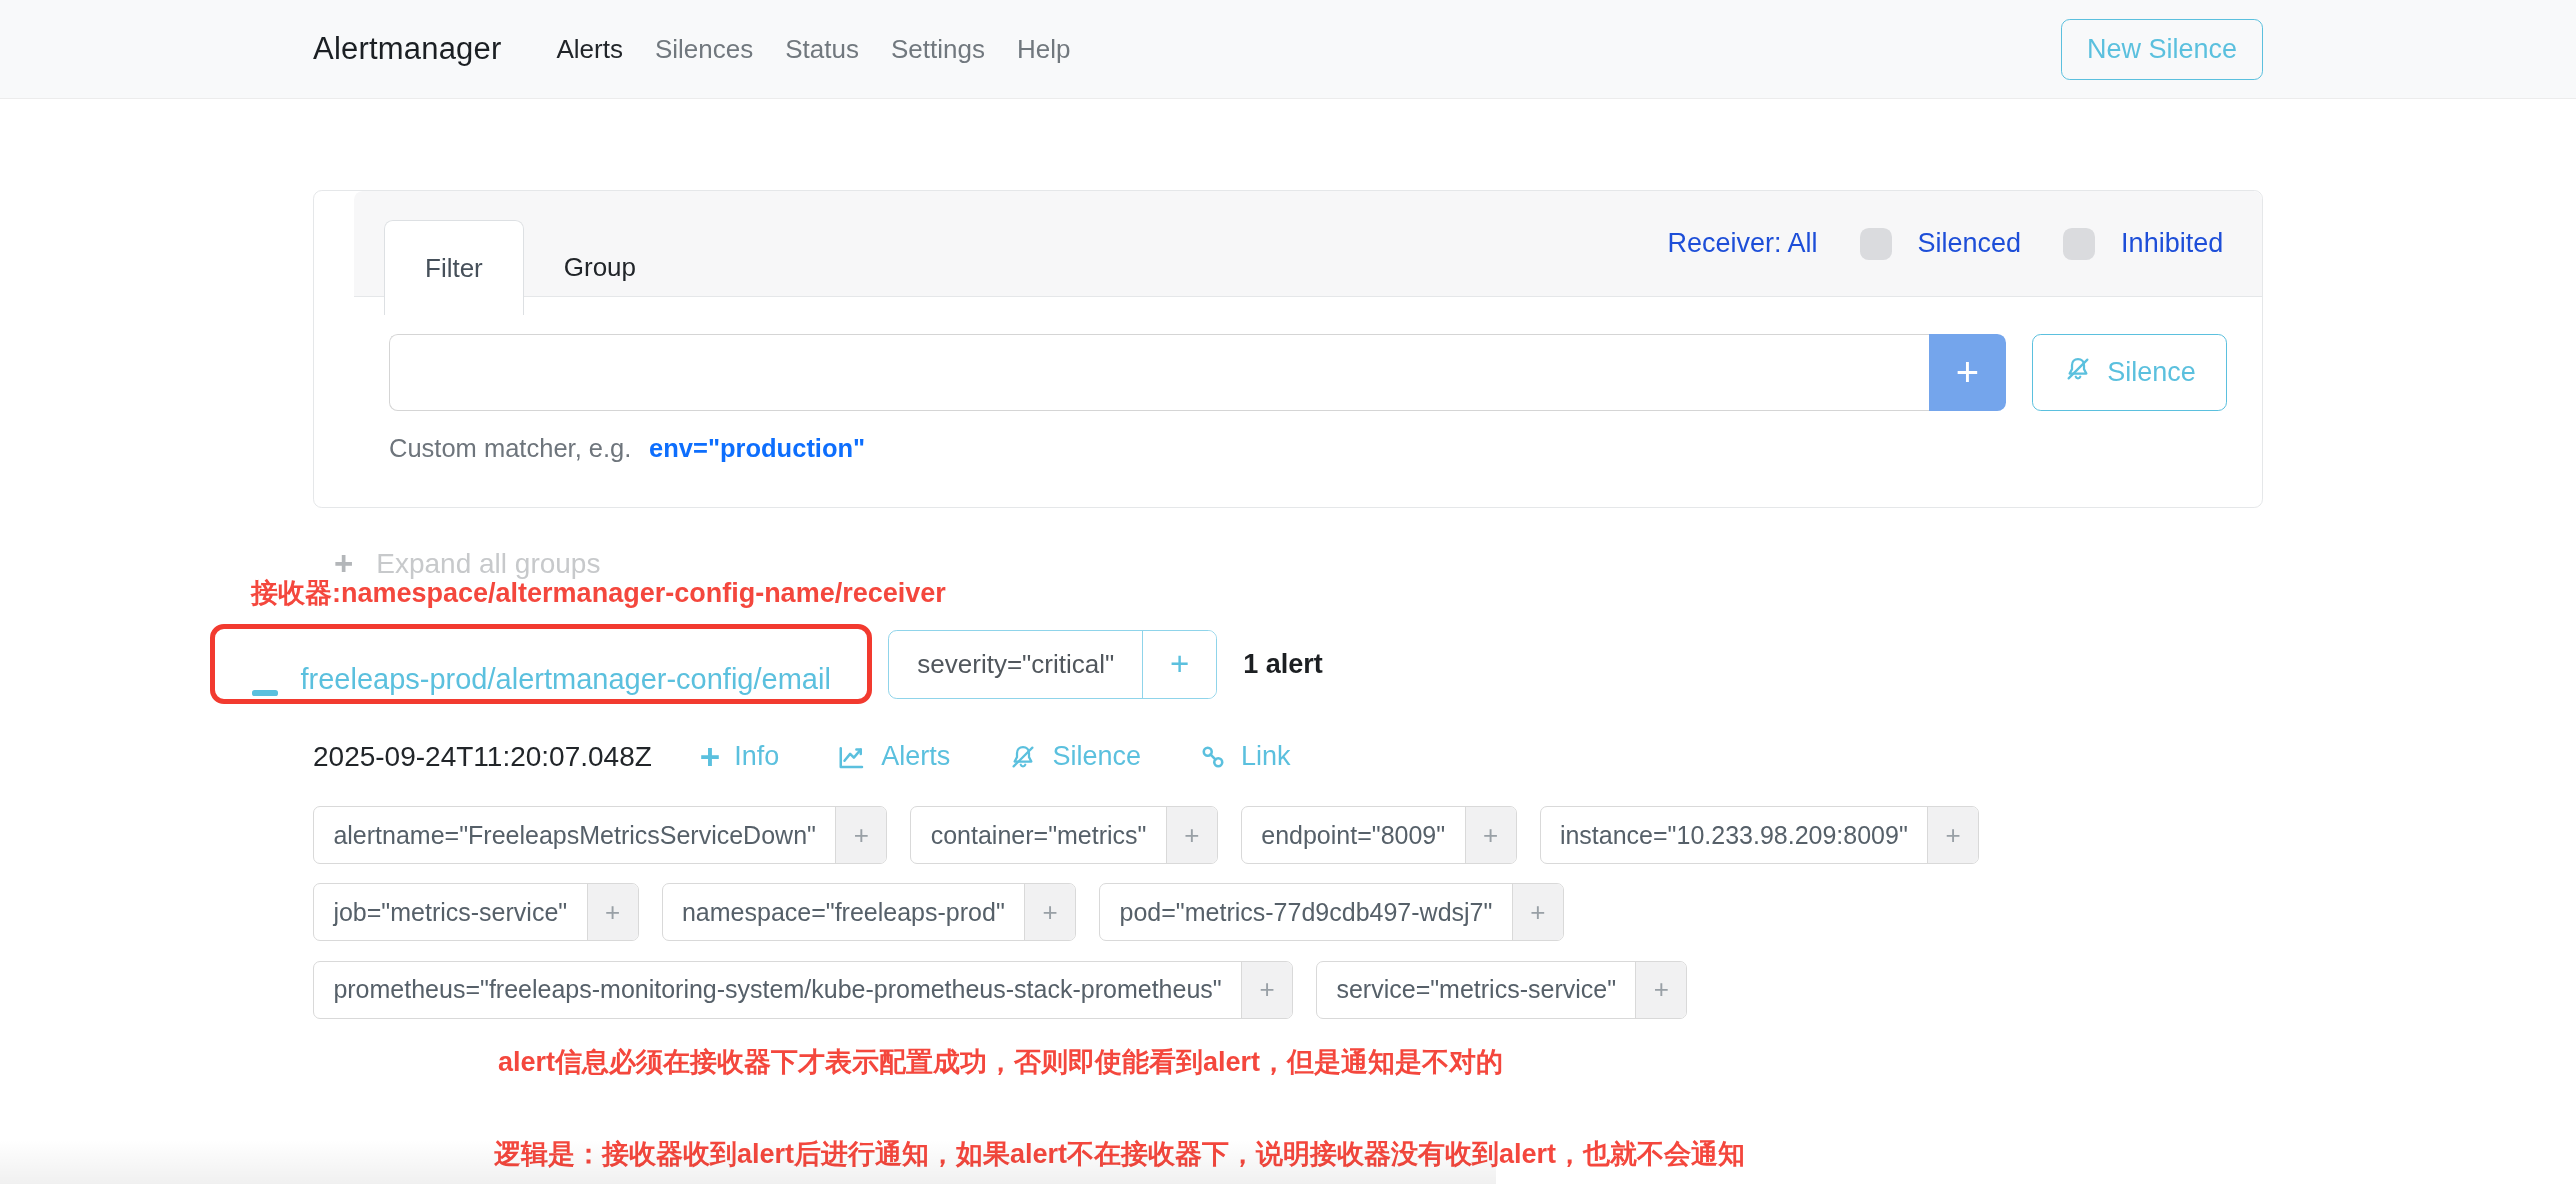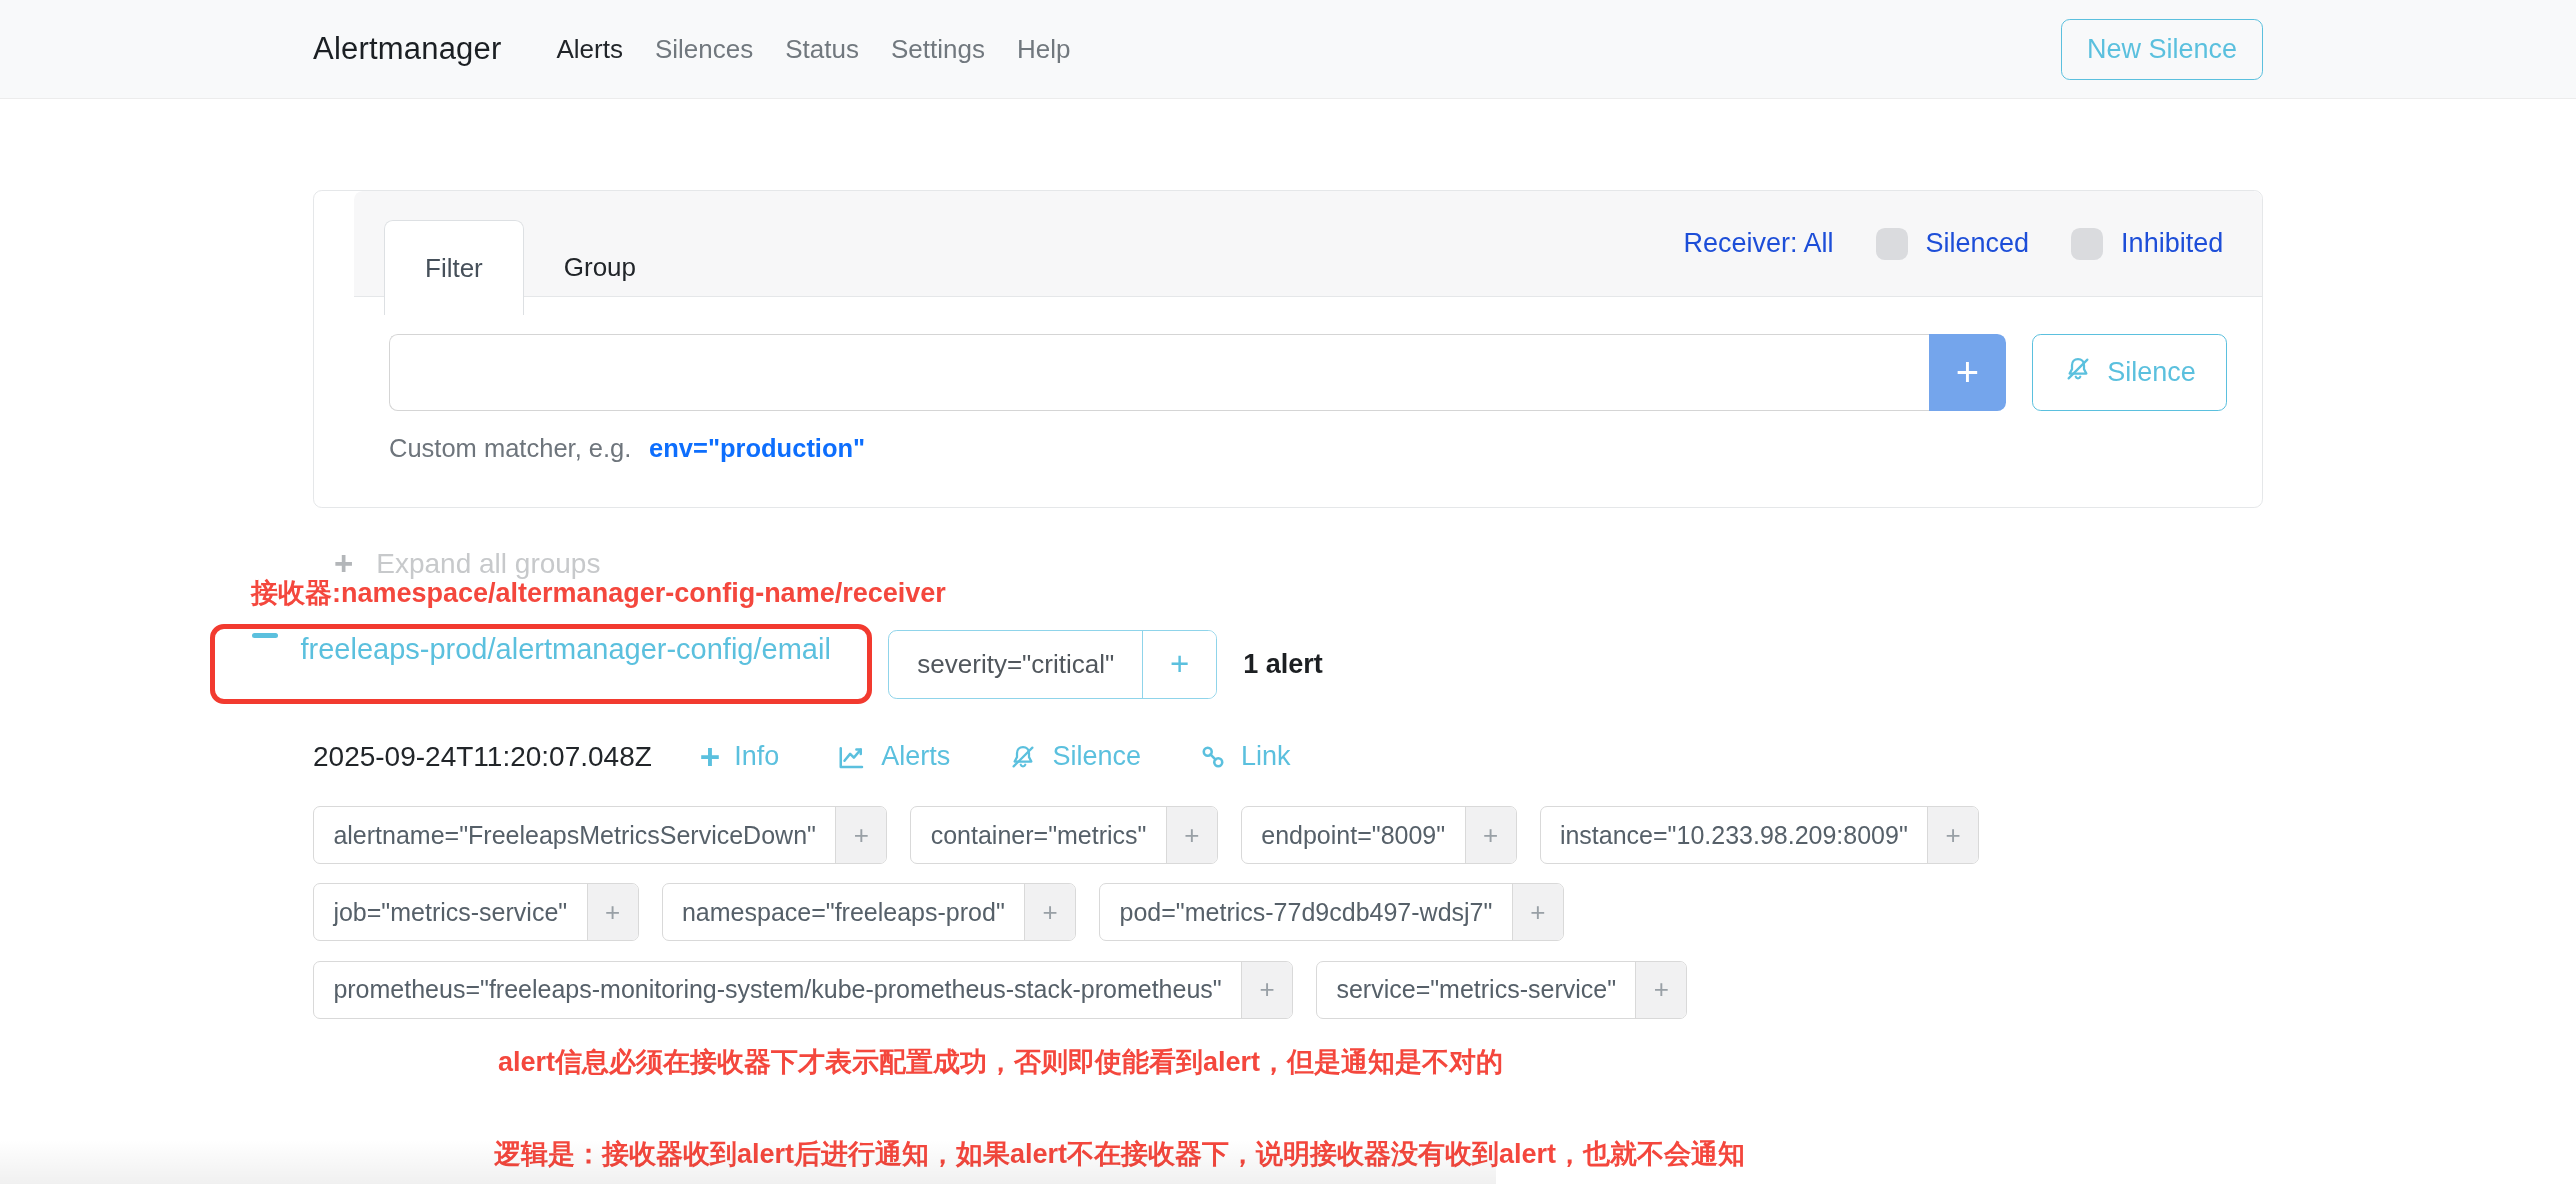--- a/index.html
+++ b/index.html
@@ -42,21 +42,21 @@
     font-size:26px; color:#212529; margin-bottom:-19.4px; position:relative; z-index:2;
   }
   .tab.active {
     background:#fff; border:1.8px solid #dde0e3; border-bottom:none;
     border-radius:8.8px 8.8px 0 0; color:#46505a;
   }
   .header-right {
     margin-left:auto; align-self:center; display:flex; align-items:center; gap:42px;
     font-size:27px; color:#1d4ed8; padding-right:8.8px;
   }
-  .chk { display:flex; align-items:center; gap:18px; cursor:pointer; }
+  .chk { display:flex; align-items:center; gap:26px; cursor:pointer; }
   .chk-box { width:32px; height:32px; border-radius:8.8px; background:#dadbde; }
 
   .card-body { padding:37px 35px 44px 35px; }
   .input-row { display:flex; align-items:stretch; }
   .input-group { flex:1; display:flex; }
   .matcher-input {
     flex:1; height:77px; border:1.8px solid #d5d5d5; border-right:none;
     border-radius:8.8px 0 0 8.8px; font-size:26px; padding:0 21px; outline:none; color:#212529;
   }
   .plus-btn {
@@ -80,21 +80,21 @@
   .expand-plus { color:#b3b6b9; font-size:33px; font-weight:700; line-height:1; }
   .annotation-receiver {
     position:absolute; left:-62px; top:67px; color:#f4473d; font-size:27px; font-weight:600;
     white-space:nowrap; z-index:3;
   }
 
   
   .group-row { display:flex; align-items:center; margin-left:-103px; margin-top:0; }
   .red-box { border:5.3px solid #f23a2f; border-radius:14px; padding:3.5px; background:#fff; }
   .group-toggle {
-    display:flex; align-items:flex-start; gap:23px; height:63px; padding:0 33px;
+    display:flex; align-items:flex-end; gap:23px; height:63px; padding:0 33px;
     background:#fff; border:none; color:#5bc0de; font-size:29px; white-space:nowrap;
   }
   .minus-icon { width:26px; height:5.3px; background:#5bc0de; border-radius:2.6px; }
   .severity-tag {
     margin-left:16px; height:69px; border:1.8px solid #8fd4ea; border-radius:8.8px;
     display:flex; overflow:hidden; background:#fff;
   }
   .severity-label { padding:0 28px; display:flex; align-items:center; color:#51575d; font-size:26px; }
   .severity-plus {
     width:74px; border:none; border-left:1.8px solid #8fd4ea; background:#fff;

